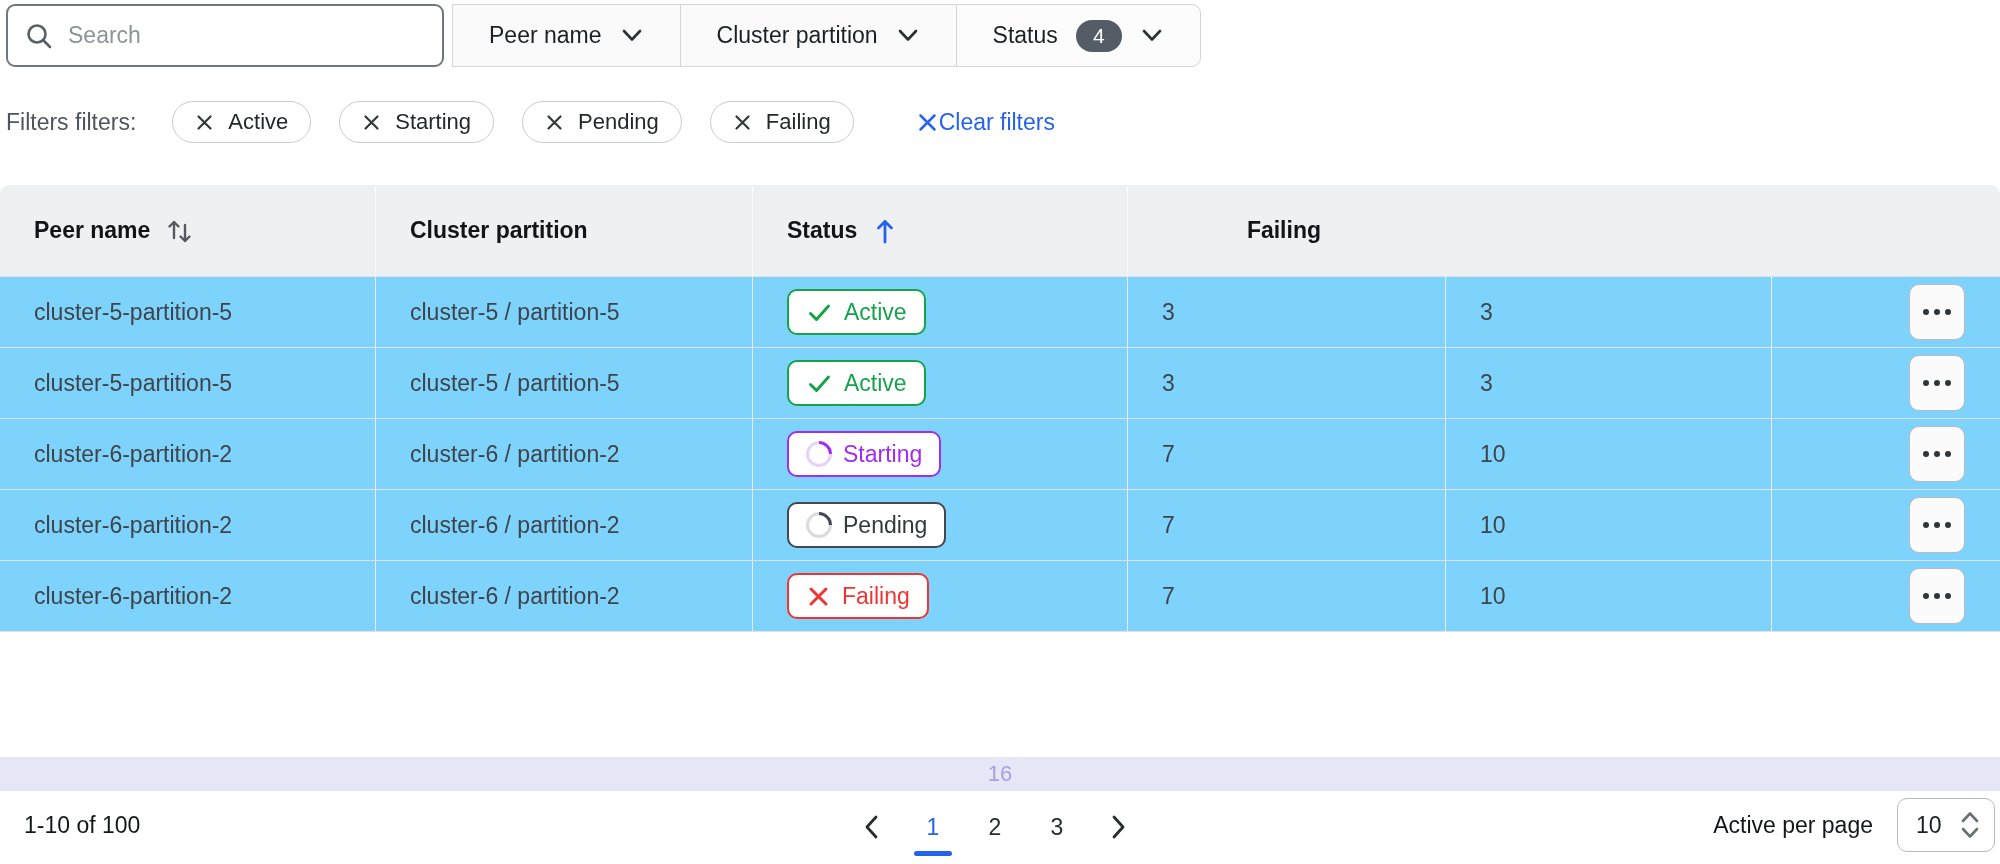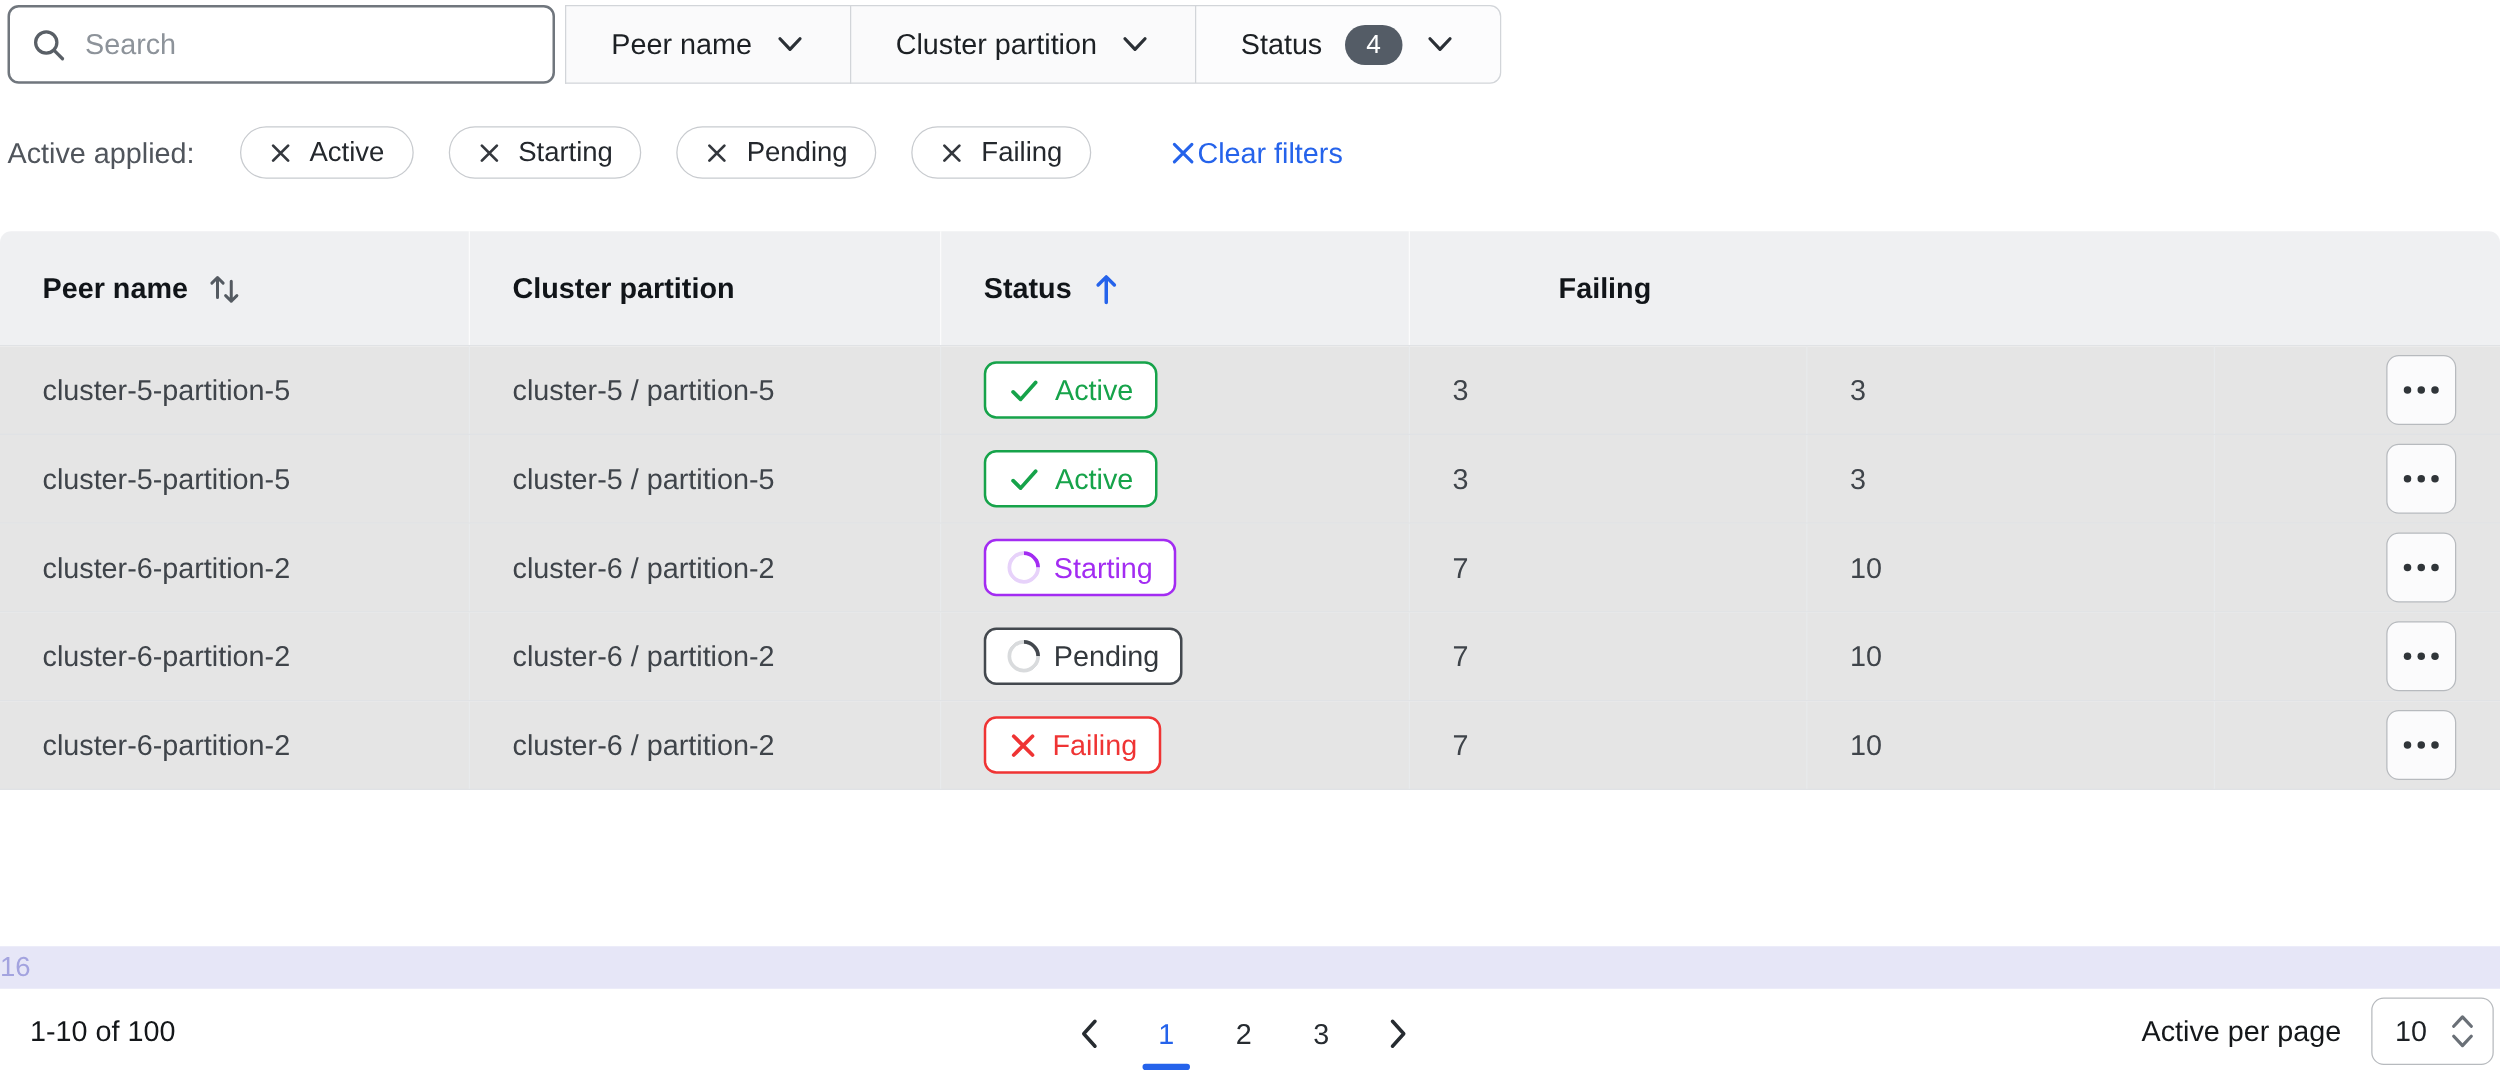--- a/index.html
+++ b/index.html
@@ -30,21 +30,21 @@
   .clear-filters { display:inline-flex; align-items:center; margin-left:34px;
     color:#2563eb; font-size:23px; cursor:pointer; }
 
   
   .table { position:absolute; top:185px; left:0; width:2000px; }
   .thead { display:flex; height:92px; background:#eff0f2; border-radius:9px 9px 0 0;
     border-bottom:1px solid #e0e2e5; }
   .th { display:flex; align-items:center; gap:16px; padding-left:34px; font-size:23px;
     font-weight:700; color:#111519; border-right:1px solid #fbfbfc; }
   .th:last-child { border-right:none; justify-content:flex-end; padding-right:35px; padding-left:0; }
-  .tr { display:flex; height:71px; border-bottom:1px solid #e0e2e5; background:#e5e5e5; }
+  .tr { display:flex; height:71px; border-bottom:1px solid #e0e2e5; background:#7dd3fc; }
   .td { display:flex; align-items:center; padding-left:34px; font-size:23px; color:#3f444a;
     border-right:1px solid #e8eaec; }
   .td:last-child { border-right:none; justify-content:flex-end; padding-right:35px; padding-left:0; }
   .c1 { width:376px; } .c2 { width:377px; } .c3 { width:375px; }
   .c4 { width:318px; } .c5 { width:326px; } .c6 { width:228px; }
 
   
   .badge { display:inline-flex; align-items:center; gap:11px; height:46px; padding:0 17px;
     border:2px solid; border-radius:10px; background:#ffffff; font-size:23px; }
   .badge-active   { border-color:#16a34a; color:#16a34a; }
@@ -55,21 +55,21 @@
   .spinner-starting { border-color:#e7d2fa; border-top-color:#a32cf2; }
   .spinner-pending  { border-color:#d9dbdd; border-top-color:#43484e; }
 
   
   .actions-btn { width:56px; height:56px; border:1.5px solid #b7babe; border-radius:10px;
     background:#fbfbfc; display:flex; align-items:center; justify-content:center; gap:5px; cursor:pointer; }
   .dot { width:6px; height:6px; border-radius:50%; background:#303539; }
 
   
   .overlay-strip { position:absolute; top:757px; left:0; width:2000px; height:34px;
-    background:#e6e6f7; display:flex; align-items:center; justify-content:flex-start;
+    background:#e6e6f7; display:flex; align-items:center; justify-content:center;
     font-size:22px; color:#a3a3df; }
 
   
   .pag-range { position:absolute; left:24px; top:812px; font-size:23px; color:#14171a; }
   .pager { position:absolute; left:840px; top:796px; display:flex; align-items:center; }
   .page-item { width:44px; height:62px; display:flex; align-items:center; justify-content:center;
     font-size:23px; color:#272c31; cursor:pointer; margin:0 9px; position:relative; }
   .page-current { color:#2563eb; }
   .page-current::after { content:""; position:absolute; left:3px; right:3px; bottom:2px;
     height:5px; background:#2563eb; border-radius:3px; }
@@ -115,21 +115,21 @@
       <span style="display:flex;">
         <svg width="24" height="15" viewBox="0 0 24 15" fill="none">
           <polyline points="4,3 12,11.5 20,3" stroke="#2b3036" stroke-width="2.6" stroke-linecap="round" stroke-linejoin="round"></polyline>
         </svg>
       </span>
     </div>
   </div>
 </div>
 
 <div class="chips-row">
-  <span class="chips-label">Active applied:</span>
+  <span class="chips-label">Filters filters:</span>
 
   <span class="chip">
     <span style="display:flex;">
       <svg width="19" height="19" viewBox="0 0 19 19">
           <path d="M3.5 3.5 L15.5 15.5 M15.5 3.5 L3.5 15.5" stroke="#34383e" stroke-width="2.2" stroke-linecap="round"></path>
         </svg>
     </span>
     <span>Active</span>
   </span>
 

